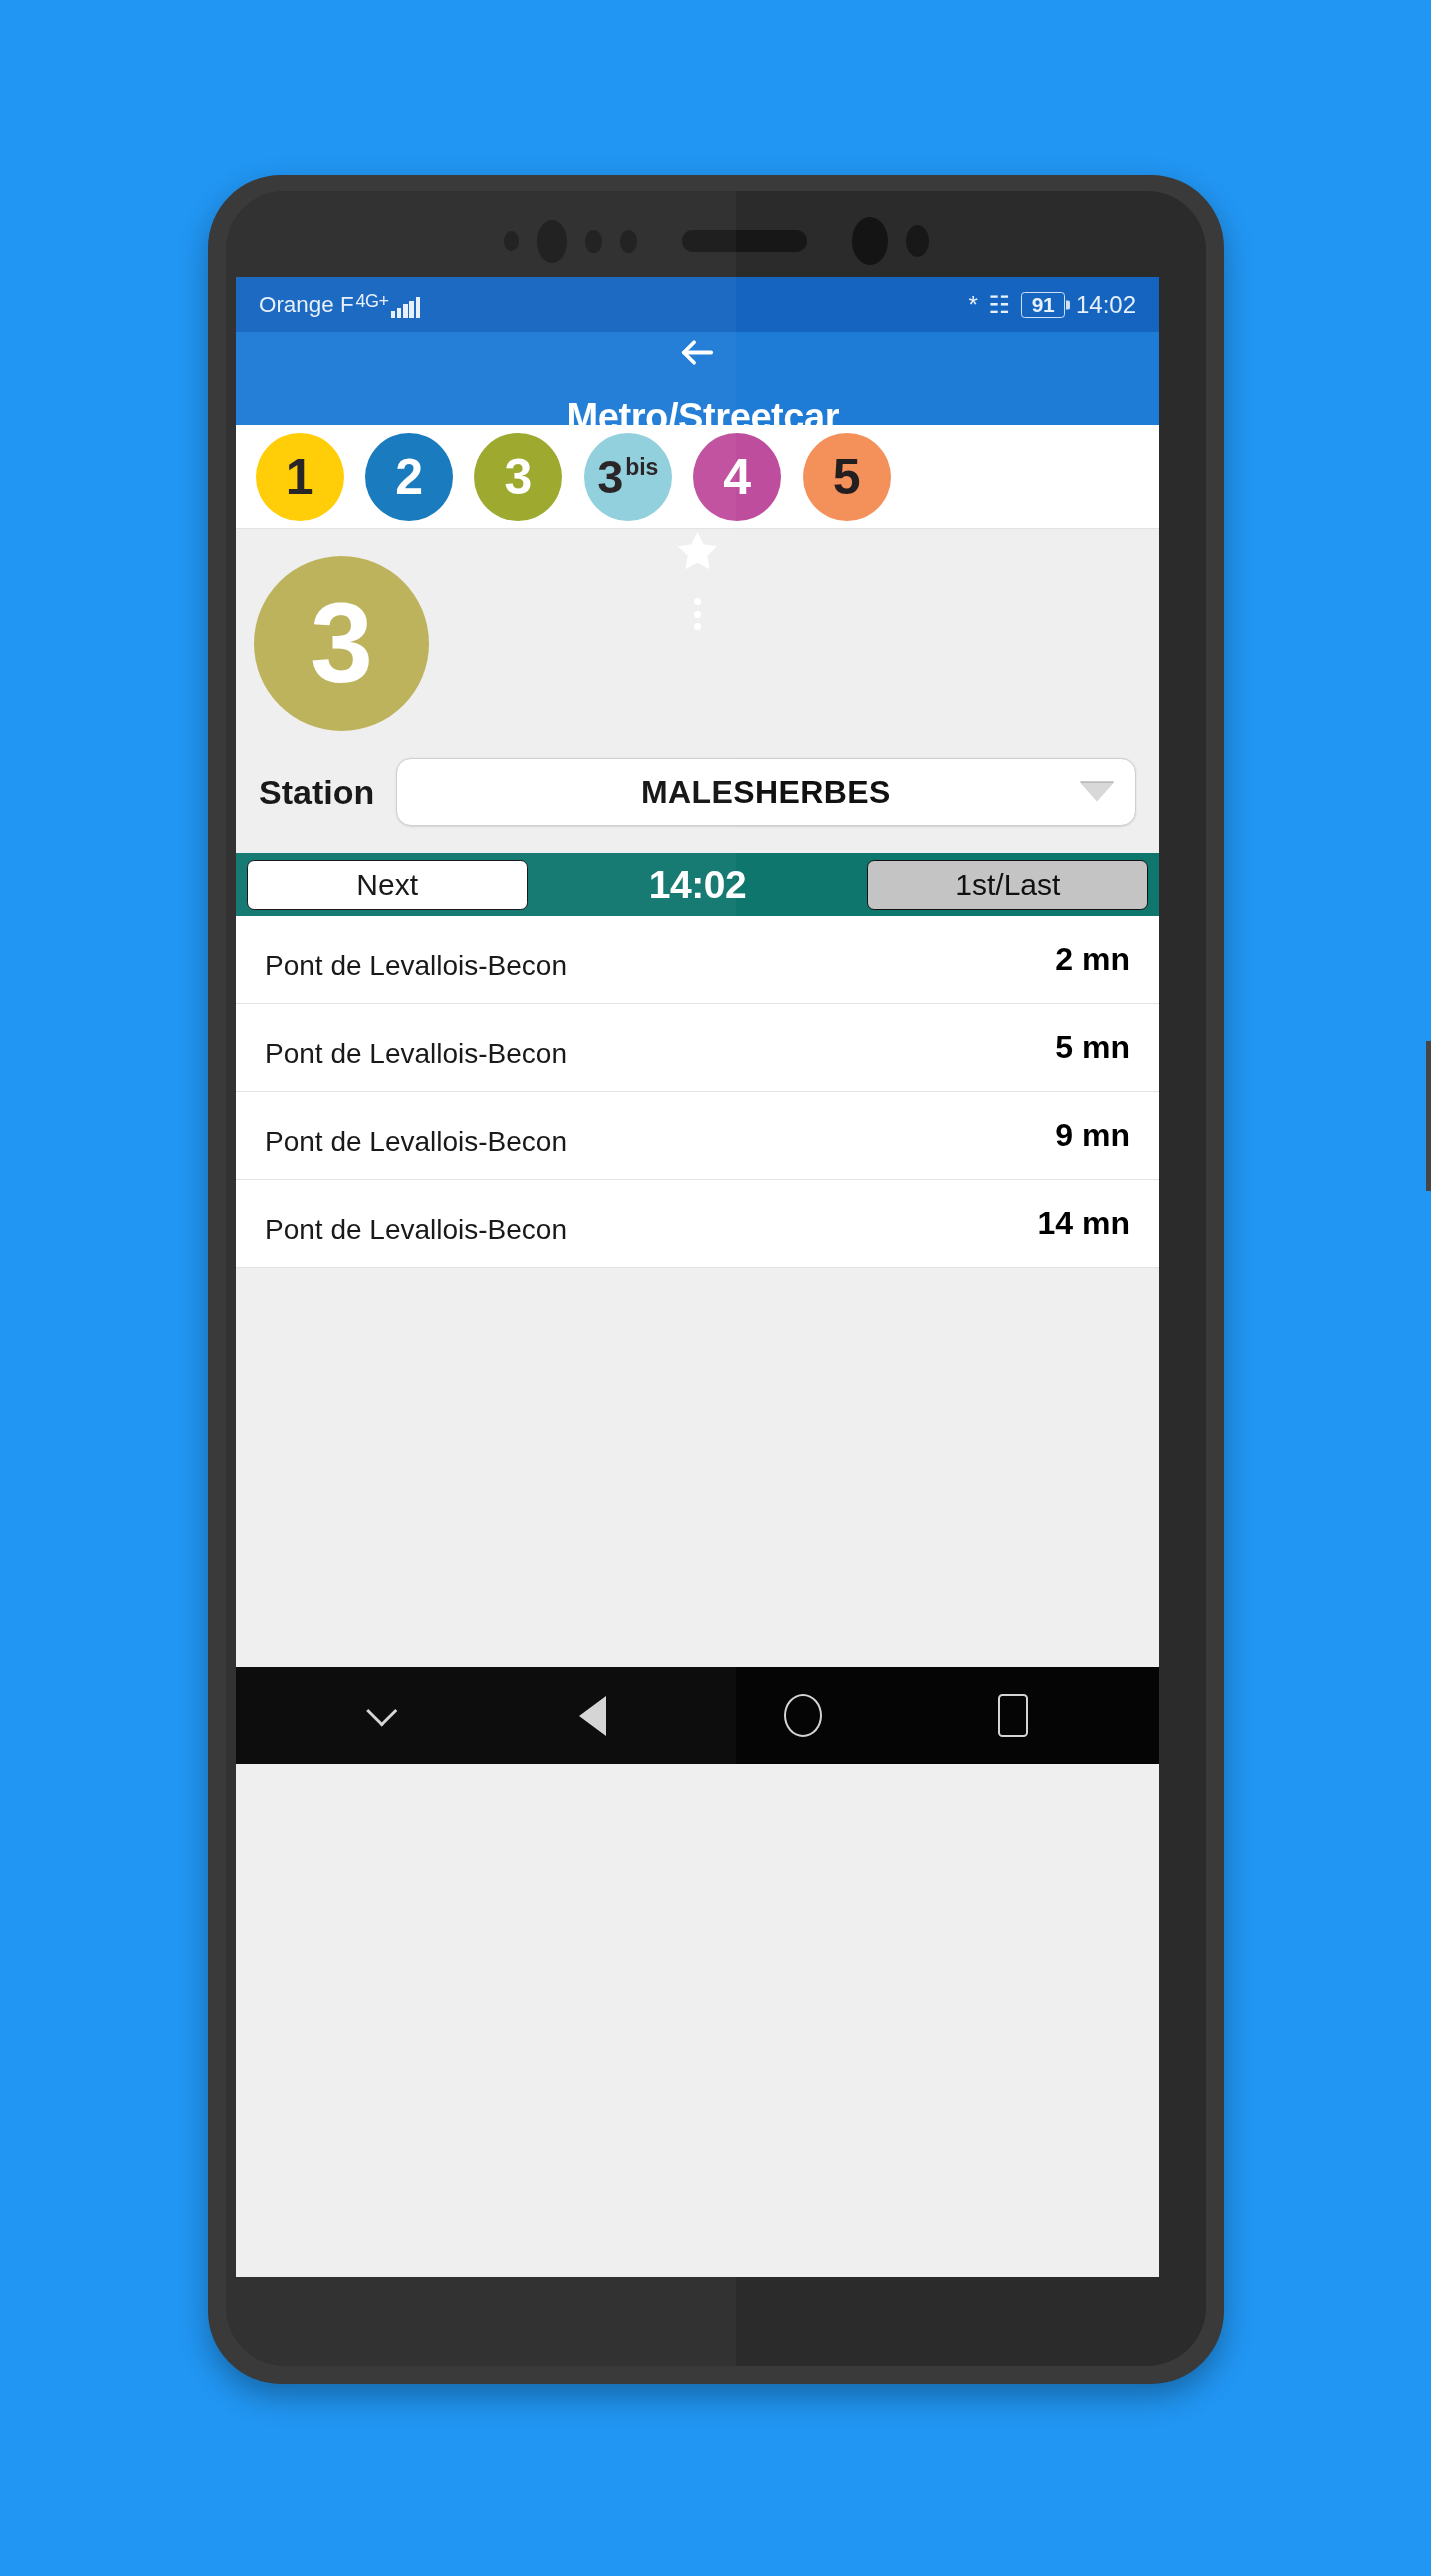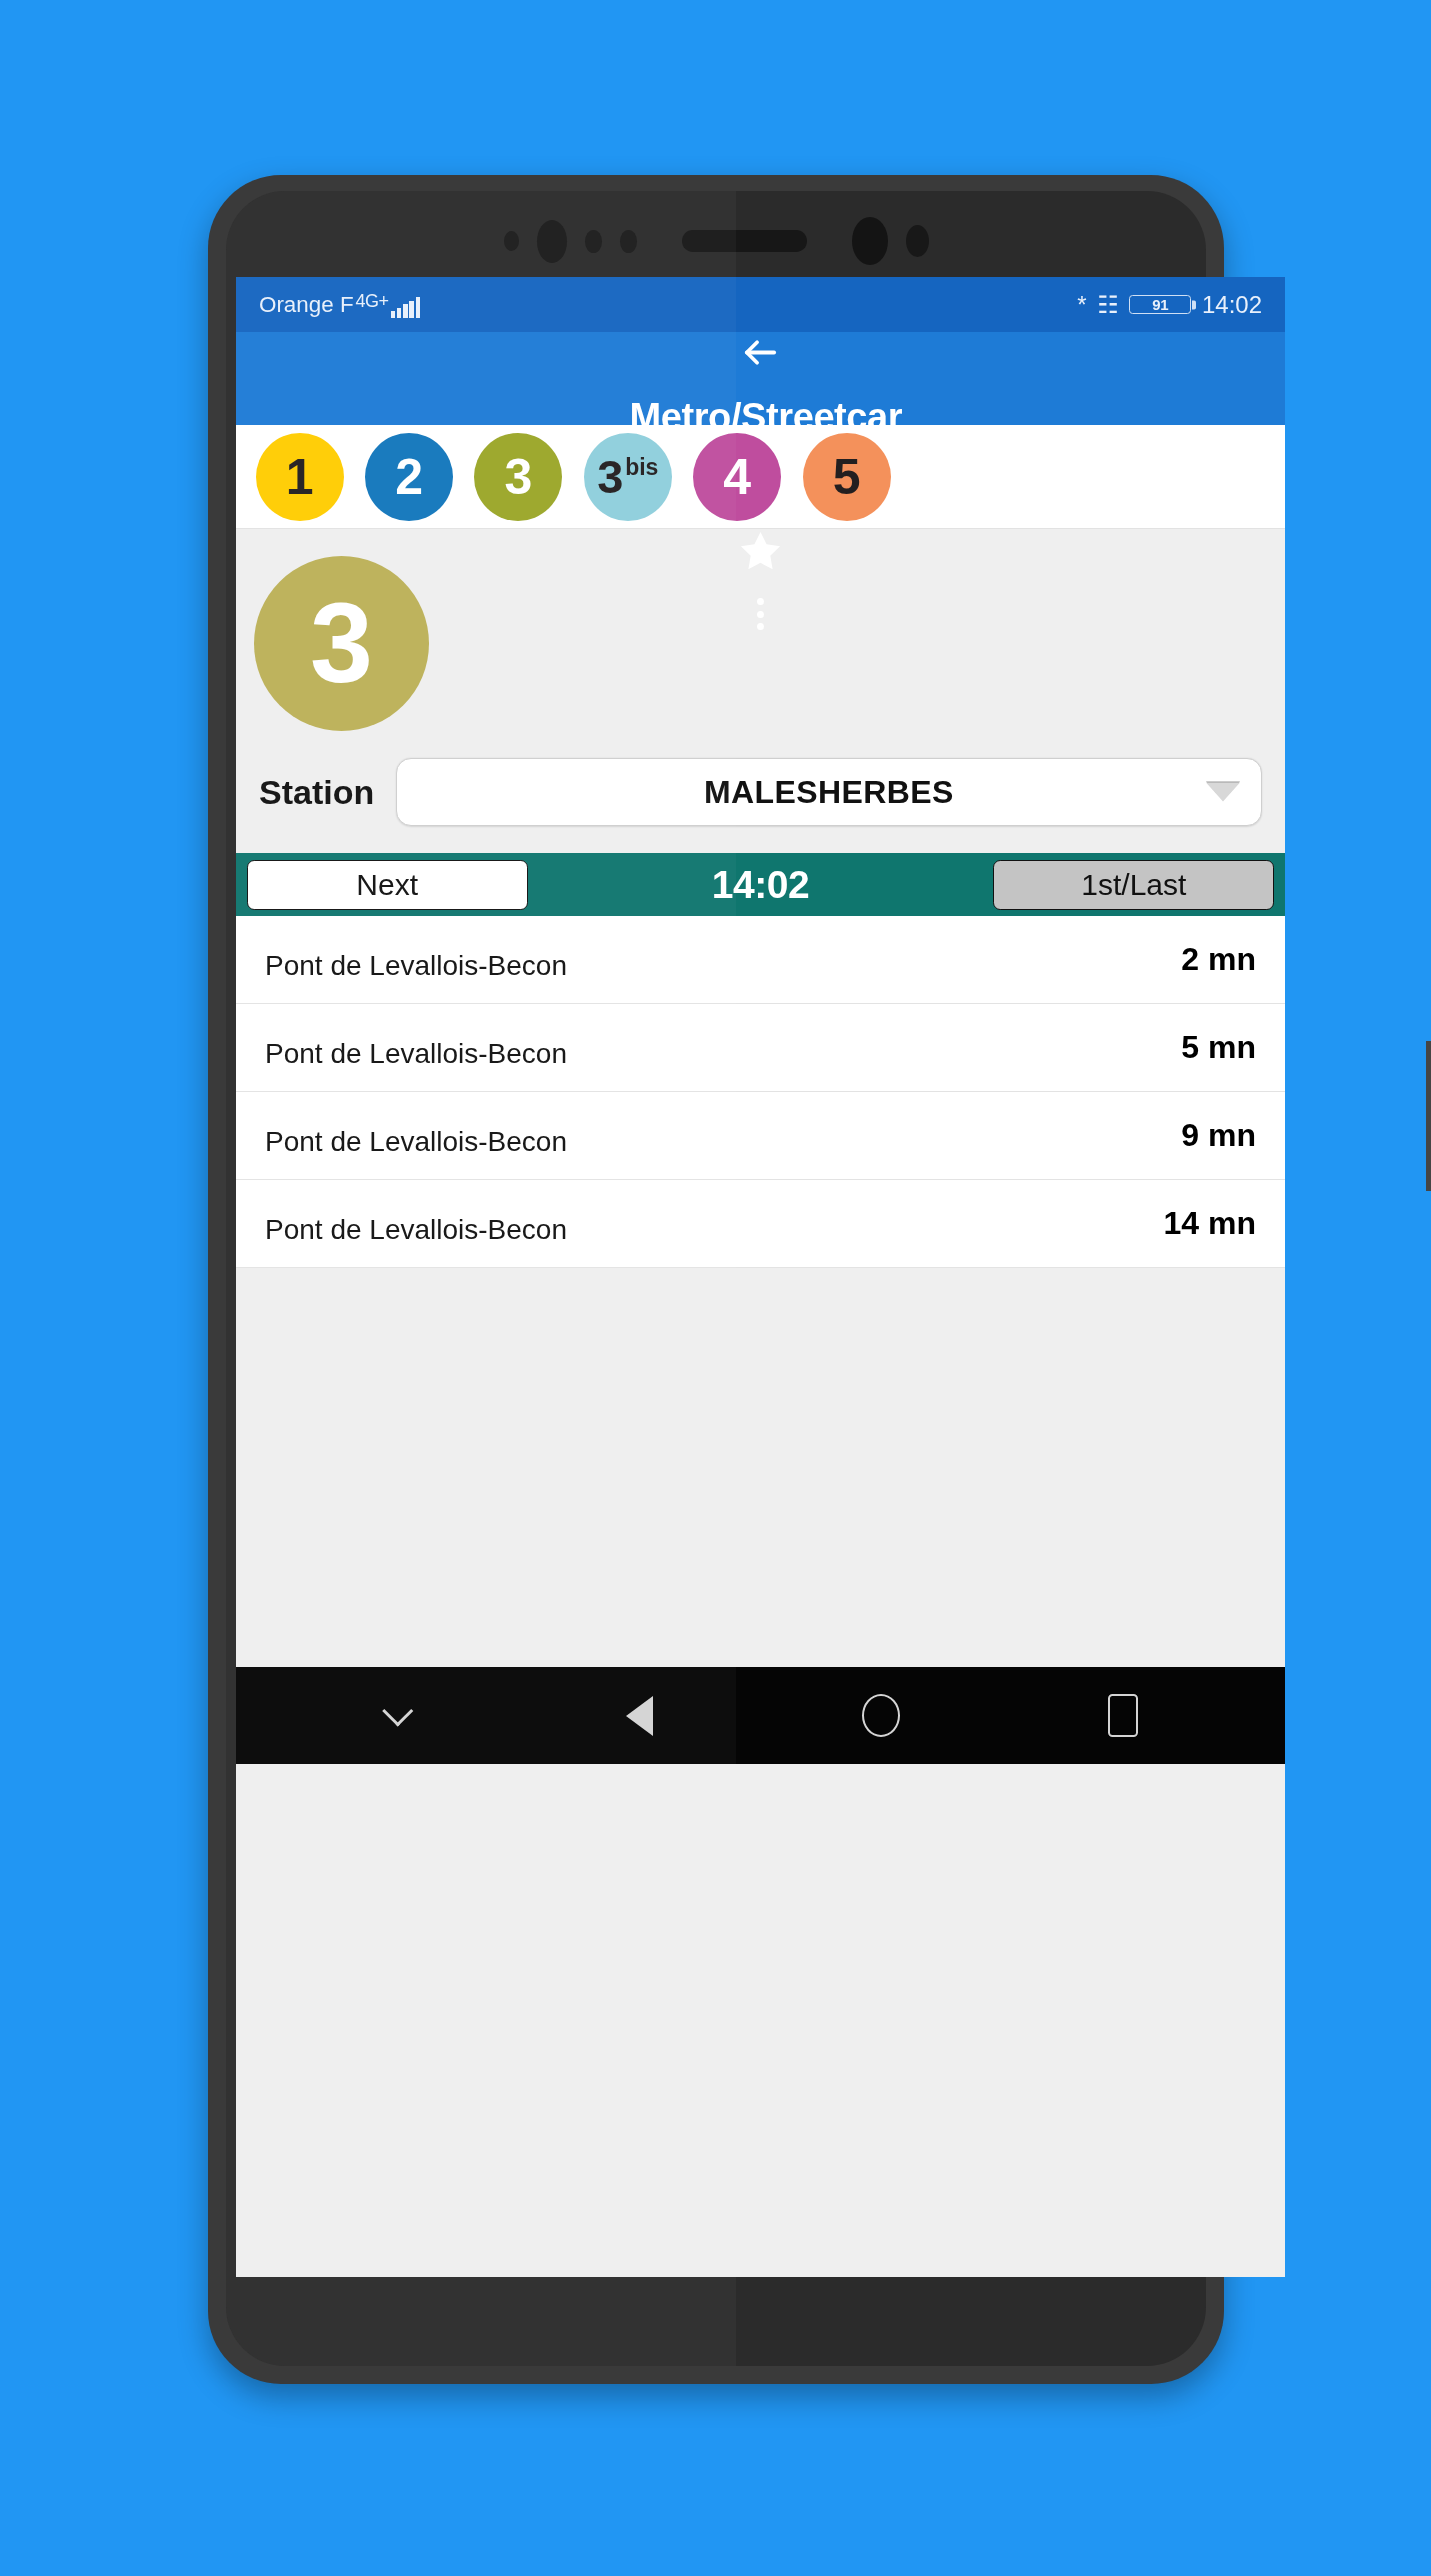--- a/index.html
+++ b/index.html
@@ -50,40 +50,40 @@
   .btn-side {
     position: absolute; background: #454545; border-radius: 4.5px;
   }
   .vol-up   { left: 199px; top: 544px; width: 14.3px; height: 113px; border-radius: 4.5px 0 0 4.5px; }
   .vol-down { left: 199px; top: 912px; width: 14.3px; height: 118px; border-radius: 4.5px 0 0 4.5px; }
   .power    { left: 1218px; top: 866px; width: 14.3px; height: 150px; border-radius: 0 4.5px 4.5px 0; }
 
   
   .screen {
     position: absolute; left: 236px; top: 277px;
-    width: 1049px; height: 2000px;
+    width: 923px; height: 2000px;
     background: #efefef; overflow: hidden;
   }
 
   
   .statusbar {
     height: 55px; background: #1565C0;
     display: flex; align-items: center;
     padding: 0 23px; color: #e8f0fb; font-size: 22.4px;
   }
   .carrier { display: flex; align-items: flex-end; gap: 1.8px; }
   .sig-g { font-size: 18px; line-height: 1; transform: translateY(-8px); letter-spacing: -0.4px; text-align: center; }
   .bars { display: flex; align-items: flex-end; gap: 1.8px; height: 19.7px; }
   .bars i { display: block; width: 4.5px; background: #e8f0fb; }
   .bars i:nth-child(1){height:6.3px;} .bars i:nth-child(2){height:9.8px;}
   .bars i:nth-child(3){height:13.4px;} .bars i:nth-child(4){height:17px;} .bars i:nth-child(5){height:20.6px;}
   .sb-right { margin-left: auto; display: flex; align-items: center; gap: 10.7px; font-size: 24px; }
   .batt {
-    border: 1.8px solid #cfe0f5; border-radius: 3.6px; padding: 0 22px;
-    font-size: 15px; font-weight: bold; letter-spacing: -0.4px; color: #e8f0fb;
+    border: 1.8px solid #cfe0f5; border-radius: 3.6px; padding: 0 10px;
+    font-size: 21px; font-weight: bold; letter-spacing: -0.4px; color: #e8f0fb;
     position: relative;
   }
   .batt::after {
     content:''; position:absolute; right:-5.4px; top:50%; transform:translateY(-50%);
     width:3.6px; height:9px; background:#cfe0f5; border-radius:0 1.8px 1.8px 0;
   }
 
   
   .appbar {
     height: 93px; background: #1E7BD6;

